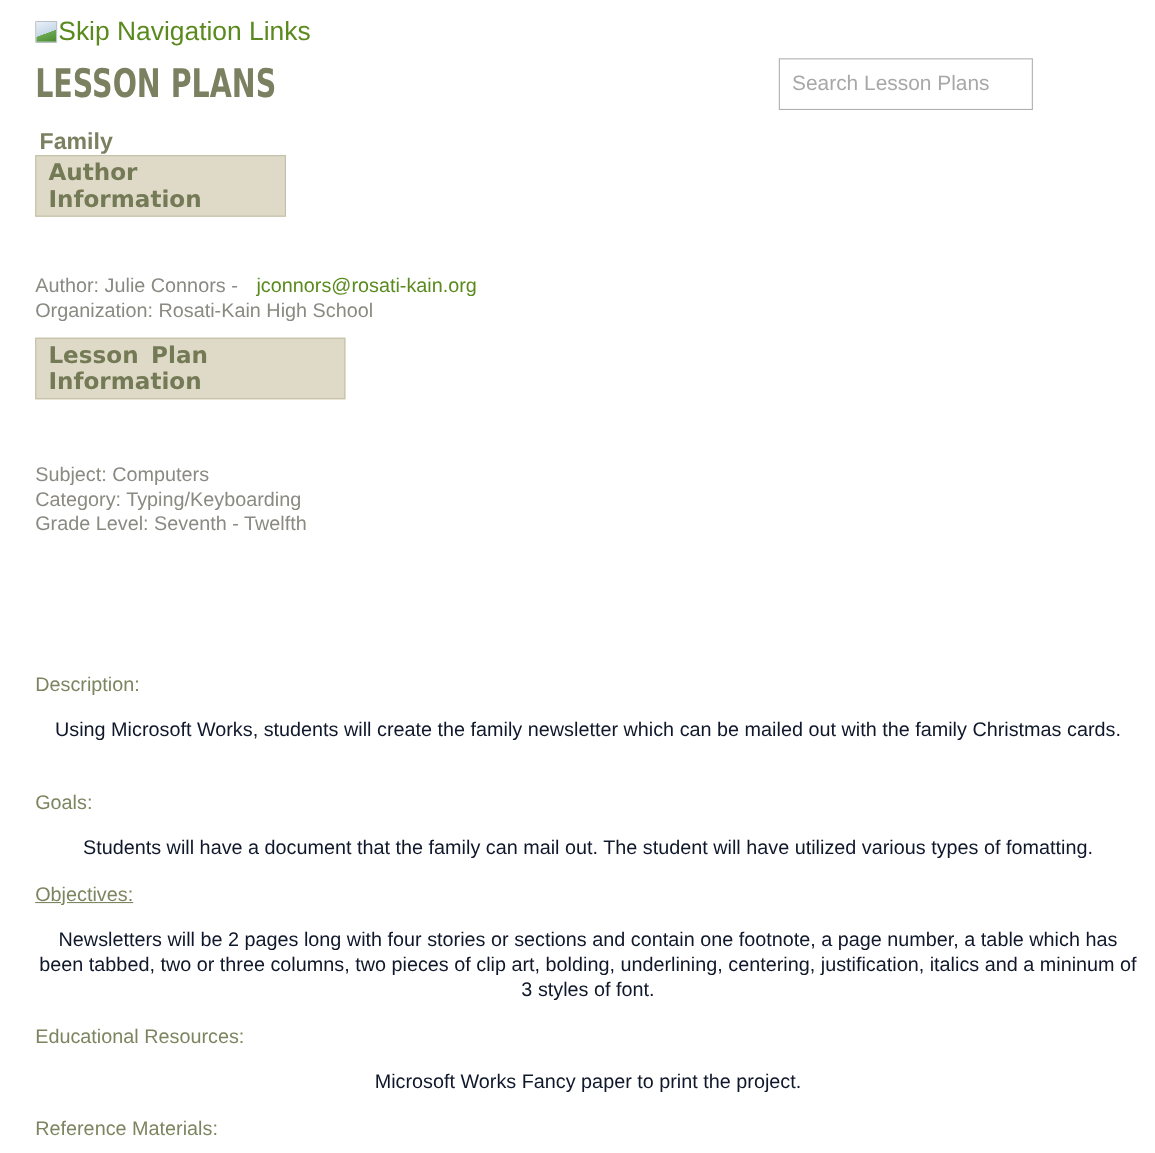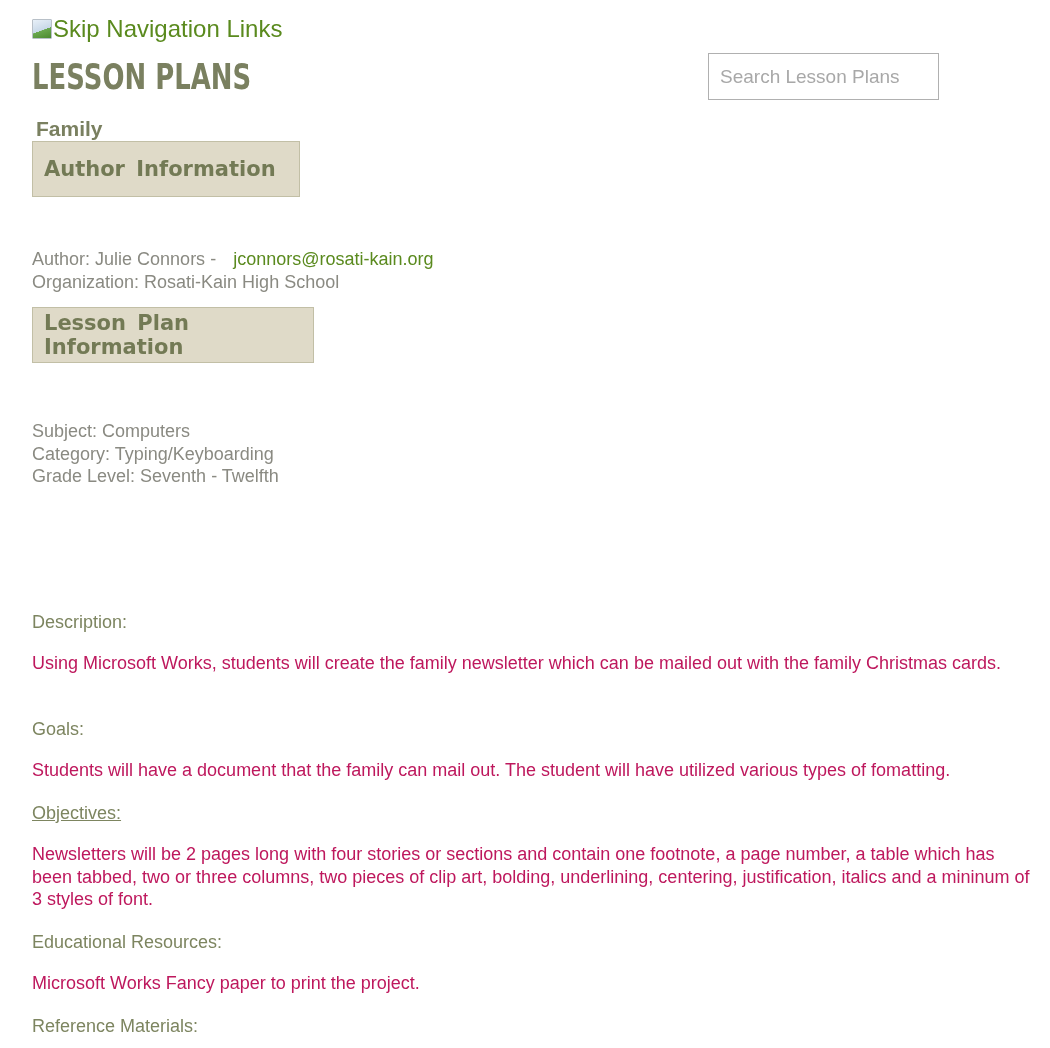--- a/index.html
+++ b/index.html
@@ -57,38 +57,38 @@
       color: #8a8a82;
     }
     .info-block .lbl { color: #8a8a82; }
     .email-link { color: #5a8a1e; text-decoration: none; margin-left: 12px; }
     .heading {
       position: absolute; left: 32px; font-size: 18px; color: #7d8560;
       line-height: 22px;
     }
     .para {
       position: absolute; left: 32px; width: 1005px; font-size: 18px;
-      line-height: 22.7px; color: #be185d;
+      line-height: 22.7px; color: #0f172a; text-align: center;
     }
   </style>
 </head>
 <body>
 
 <a class="skip-link" href="#main">
   <span class="broken-img"></span>
   <span>Skip Navigation Links</span>
 </a>
 
 <h1 class="site-title">LESSON PLANS</h1>
 
 <input class="search-box" type="text" placeholder="Search Lesson Plans" style="">
 
 <h2 class="plan-title">Family</h2>
 
-<div class="section-header" style="top:141px; width:268px;">
+<div class="section-header" style="top:141px; width:228px;">
   <span>Author Information</span>
 </div>
 
 <div class="info-block" style="top:248px;">
   <div>
     <span class="lbl">Author:</span>
     <span>Julie Connors</span>
     <span>-</span>
     <a class="email-link" href="#">jconnors@rosati-kain.org</a>
   </div>

